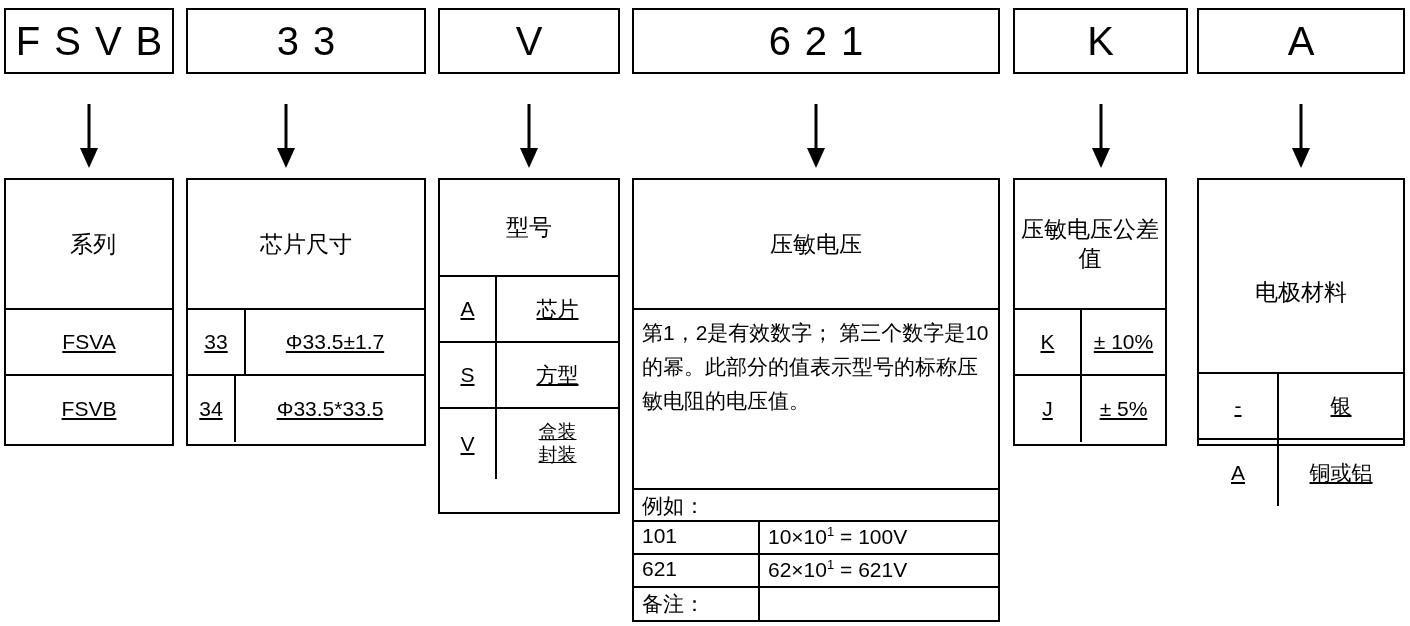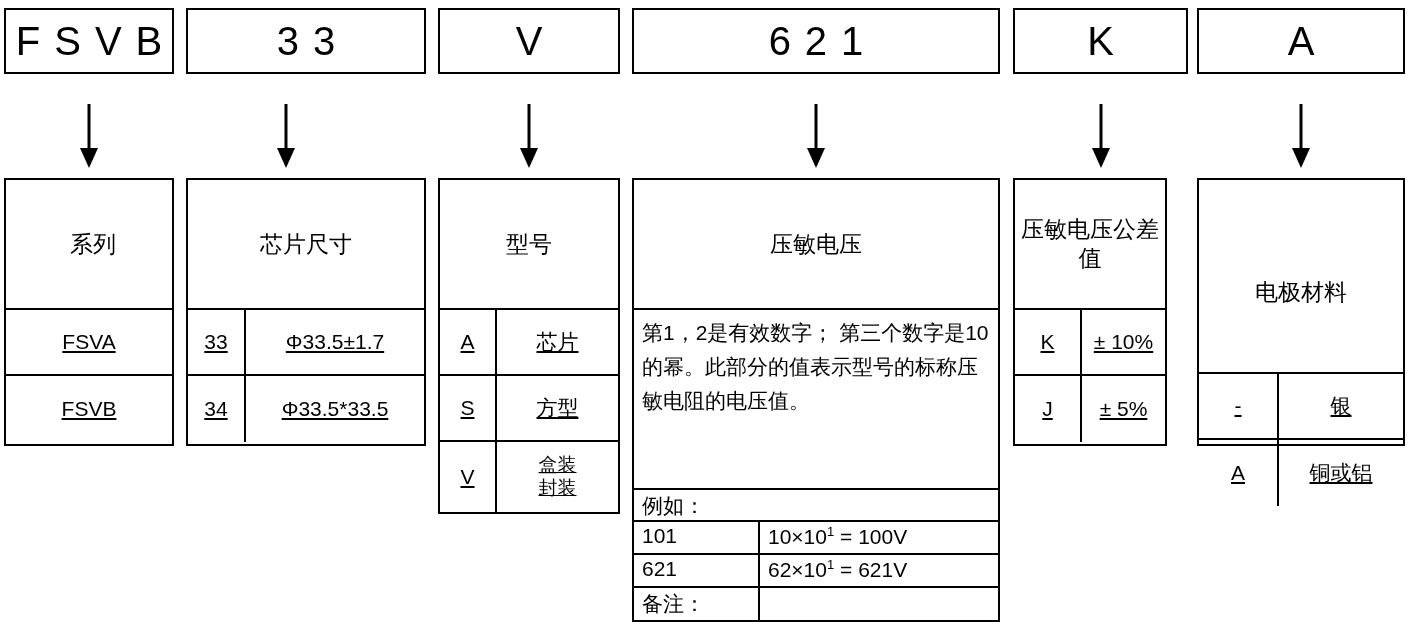--- a/index.html
+++ b/index.html
@@ -178,28 +178,28 @@
   </div>
 
   <div class="panel" style="left:186px; top:178px; width:240px; height:268px;">
     <div class="panel-head" style="height:130px;">芯片尺寸</div>
     <div class="rowset">
       <div class="row" style="height:66px;">
         <div class="cell divider" style="width:58px;">33</div>
         <div class="cell" style="flex:1;">Φ33.5±1.7</div>
       </div>
       <div class="row" style="height:66px;">
-        <div class="cell divider" style="width:58px;">34</div>
+        <div class="cell divider" style="width:48px;">34</div>
         <div class="cell" style="flex:1;">Φ33.5*33.5</div>
       </div>
     </div>
   </div>
 
   <div class="panel" style="left:438px; top:178px; width:182px; height:336px;">
-    <div class="panel-head" style="height:130px;">型号</div>
+    <div class="panel-head" style="height:97px;">型号</div>
     <div class="rowset">
       <div class="row" style="height:66px;">
         <div class="cell divider" style="width:57px;">A</div>
         <div class="cell" style="flex:1;">芯片</div>
       </div>
       <div class="row" style="height:66px;">
         <div class="cell divider" style="width:57px;">S</div>
         <div class="cell" style="flex:1;">方型</div>
       </div>
       <div class="row" style="height:70px;">

